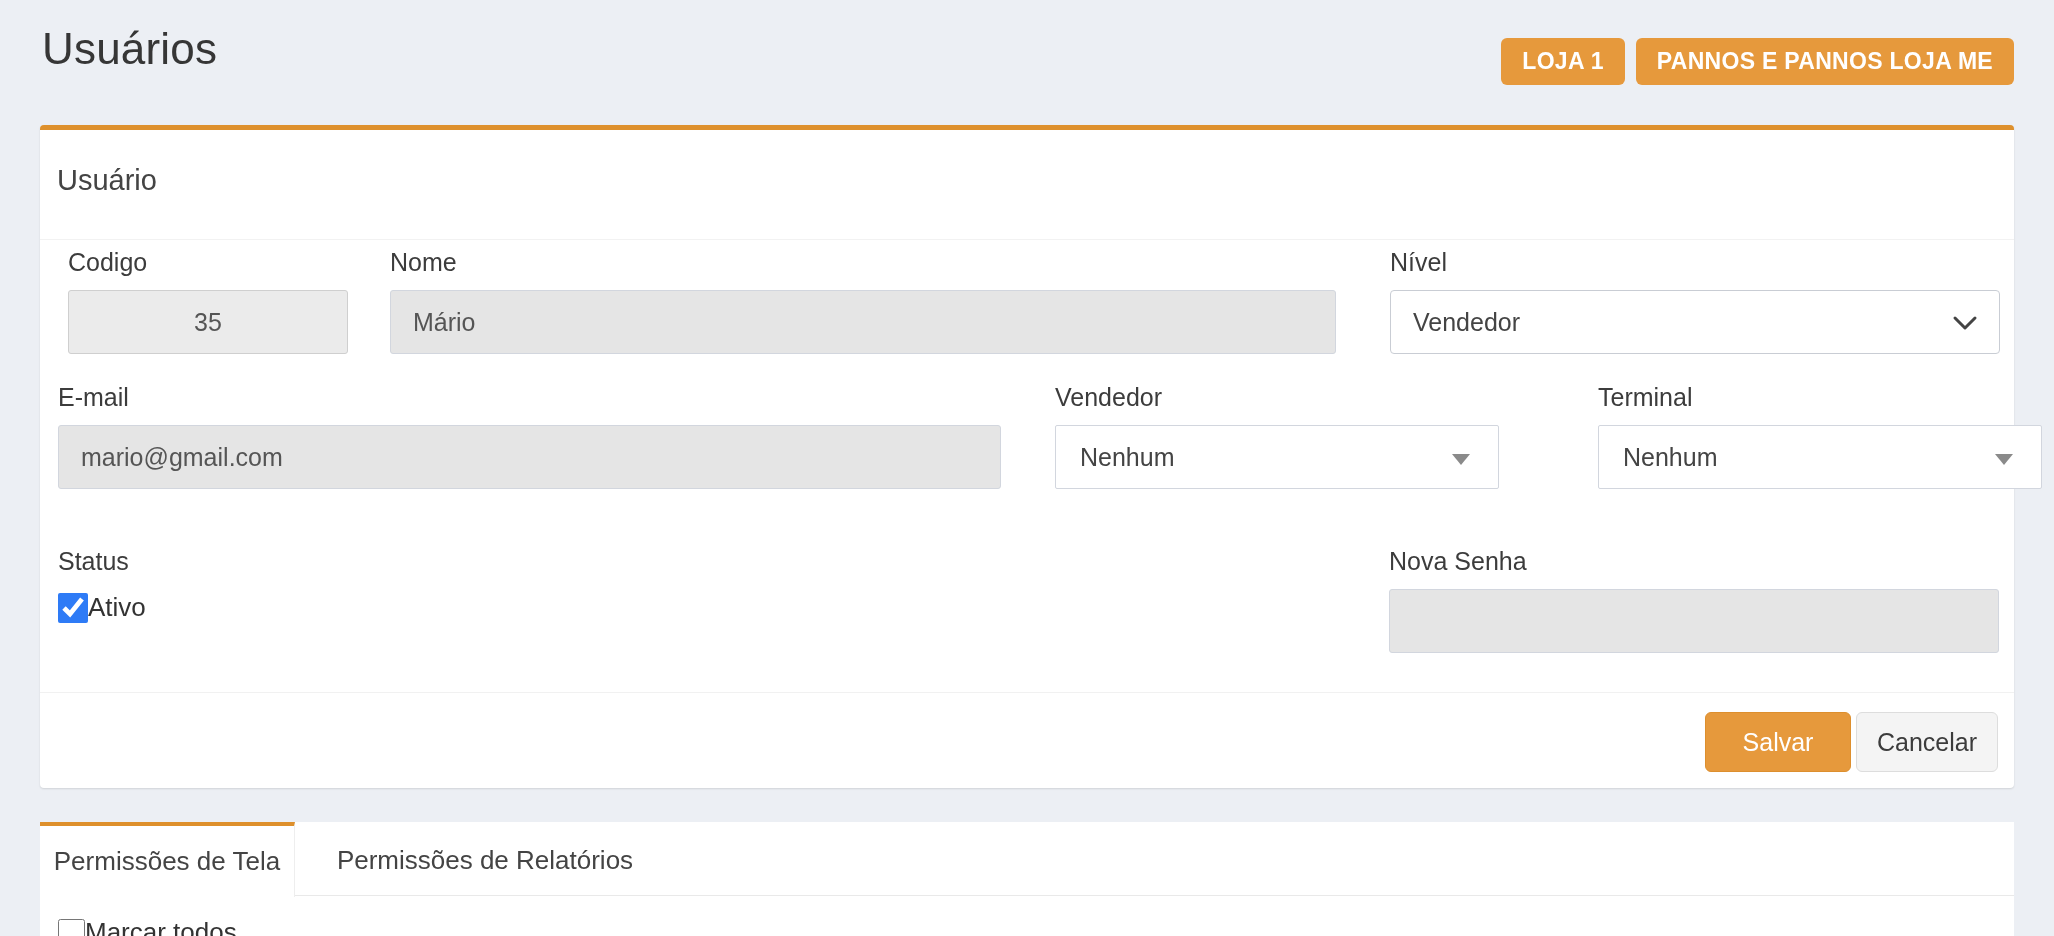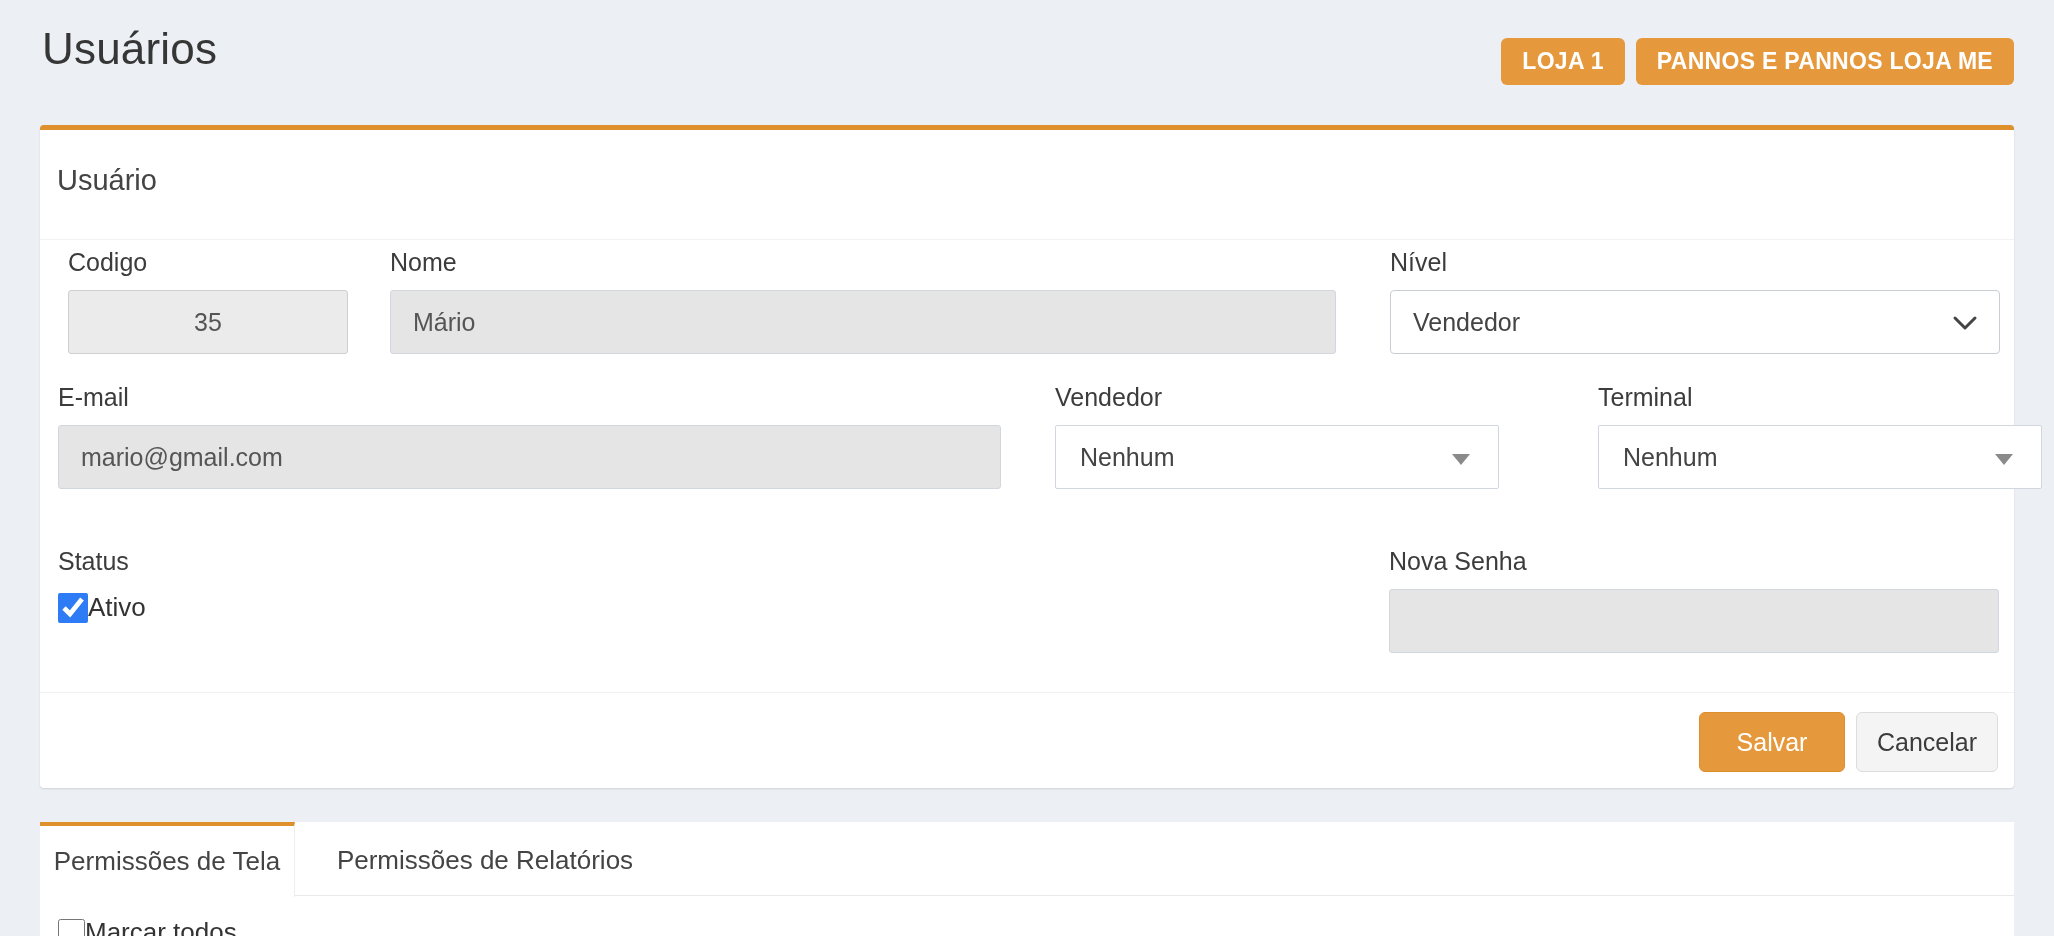--- a/index.html
+++ b/index.html
@@ -61,21 +61,21 @@
     border-top:11px solid #8a8a8a;
   }
 
   .checkbox-row { display:flex; align-items:center; margin-top:16px; }
   input[type="checkbox"] {
     width:30px; height:30px; accent-color:#2e7bf6; cursor:pointer;
   }
   .checkbox-label { font-size:26px; color:#333; cursor:pointer; }
 
   .card-footer-divider { position:absolute; left:0; right:0; top:562px; height:1px; background:#f1f1f1; }
-  .actions { position:absolute; top:582px; right:16px; display:flex; gap:11px; }
+  .actions { position:absolute; top:582px; right:16px; display:flex; gap:5px; }
   .btn { height:60px; border-radius:6px; font-size:25px; font-family:inherit; cursor:pointer; }
   .btn-save { width:146px; background:#e6993c; border:1px solid #dd8f2e; color:#fff; }
   .btn-cancel { width:142px; background:#f4f4f4; border:1px solid #ddd; color:#3c3c3c; }
 
   
   .tabs-box { position:absolute; left:40px; top:822px; width:1974px; height:400px; }
   .tab-nav { display:flex; height:74px; background:#fff; border-bottom:1px solid #e9e9e9; align-items:stretch; }
   .tab { display:flex; align-items:center; justify-content:center; font-size:26px; color:#444; cursor:pointer; background:#fff; }
   .tab.active {
     width:255px; border-top:4px solid #de902c; border-right:1px solid #eee;

